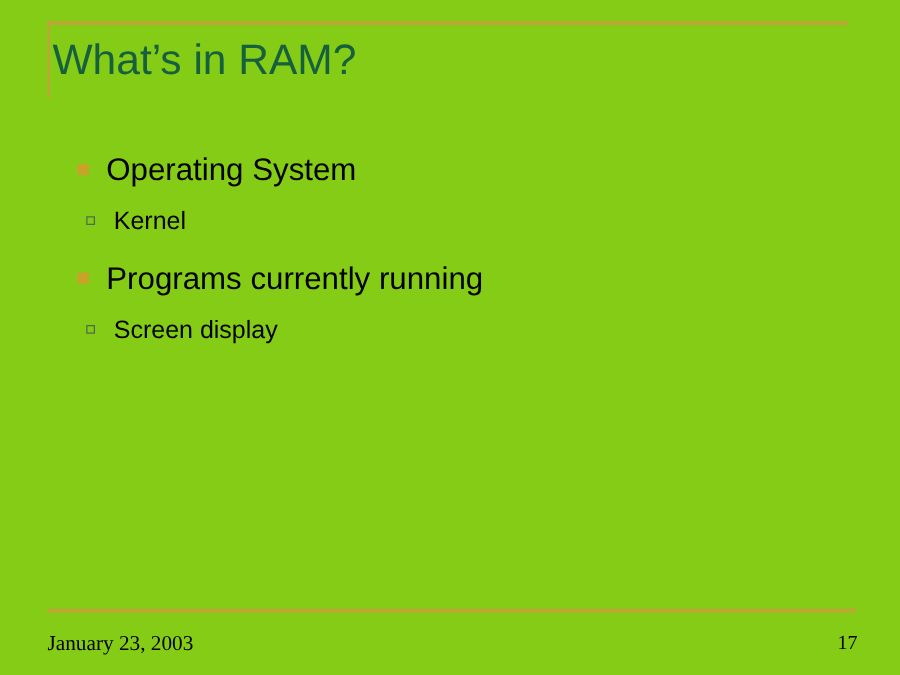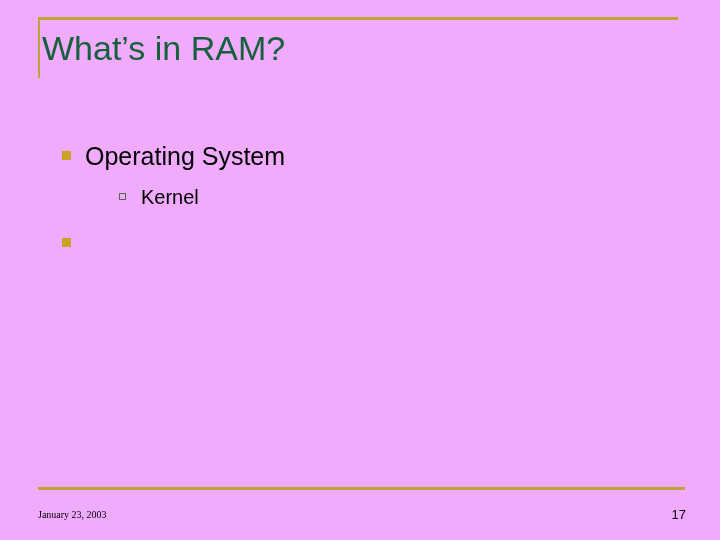--- a/index.html
+++ b/index.html
@@ -13,21 +13,21 @@
     height: 540px;
     overflow: hidden;
     font-family: "Liberation Sans", sans-serif;
     -webkit-font-smoothing: antialiased;
   }
 
   .slide {
     position: relative;
     width: 720px;
     height: 540px;
-    background: #f0abfc;
+    background: #84cc16;
     box-sizing: border-box;
   }
 
   
   .title-rule-top {
     position: absolute;
     left: 38px;
     top: 17px;
     width: 640px;
     height: 3px;
@@ -53,21 +53,21 @@
     line-height: 42px;
     font-weight: normal;
     letter-spacing: 0px;
     white-space: nowrap;
   }
 
   
   .body {
     position: absolute;
     left: 0;
-    top: 140px;
+    top: 120px;
     width: 664px;
   }
 
   .bullet-row {
     display: flex;
     align-items: flex-start;
   }
 
   
   .lvl1 {
@@ -84,21 +84,21 @@
   }
   .lvl1 .text {
     font-size: 25px;
     line-height: 33px;
     color: #000000;
     white-space: nowrap;
   }
 
   
   .lvl2 {
-    padding-left: 119px;
+    padding-left: 69px;
     text-align: right;
   }
   .lvl2 .marker {
     flex: 0 0 auto;
     width: 7px;
     height: 7px;
     border: 1px solid #4F6B4F;
     background: transparent;
     box-sizing: border-box;
     margin-top: 9px;
@@ -126,30 +126,30 @@
     top: 487px;
     width: 647px;
     height: 3px;
     background: #BFA437;
   }
   .footer-date {
     position: absolute;
     left: 38px;
     top: 508px;
     font-family: "Liberation Serif", serif;
-    font-size: 10px;
+    font-size: 17px;
     line-height: 14px;
     color: #000000;
   }
   .footer-page {
     position: absolute;
     right: 34px;
     top: 508px;
-    font-family: Liberation Sans, sans-serif;
-    font-size: 13px;
+    font-family: Liberation Serif, serif;
+    font-size: 16px;
     line-height: 14px;
     color: #000000;
     text-align: right;
   }
 </style>
 </head>
 <body>
 
 <div class="slide">
 
@@ -169,26 +169,31 @@
 
     <div class="bullet-row lvl2">
       <span class="marker"></span>
       <span class="text">Kernel</span>
     </div>
 
     <div class="group-gap"></div>
 
     <div class="bullet-row lvl1">
       <span class="marker"></span>
+      <span class="text">Programs currently running</span>
     </div>
 
 
 
     <div class="group-gap-small"></div>
 
+    <div class="bullet-row lvl2">
+      <span class="marker"></span>
+      <span class="text">Screen display</span>
+    </div>
 
 
   </div>
 
   <div class="footer-rule"></div>
 
   <div class="footer-date">January 23, 2003</div>
 
   <div class="footer-page">17</div>
 

